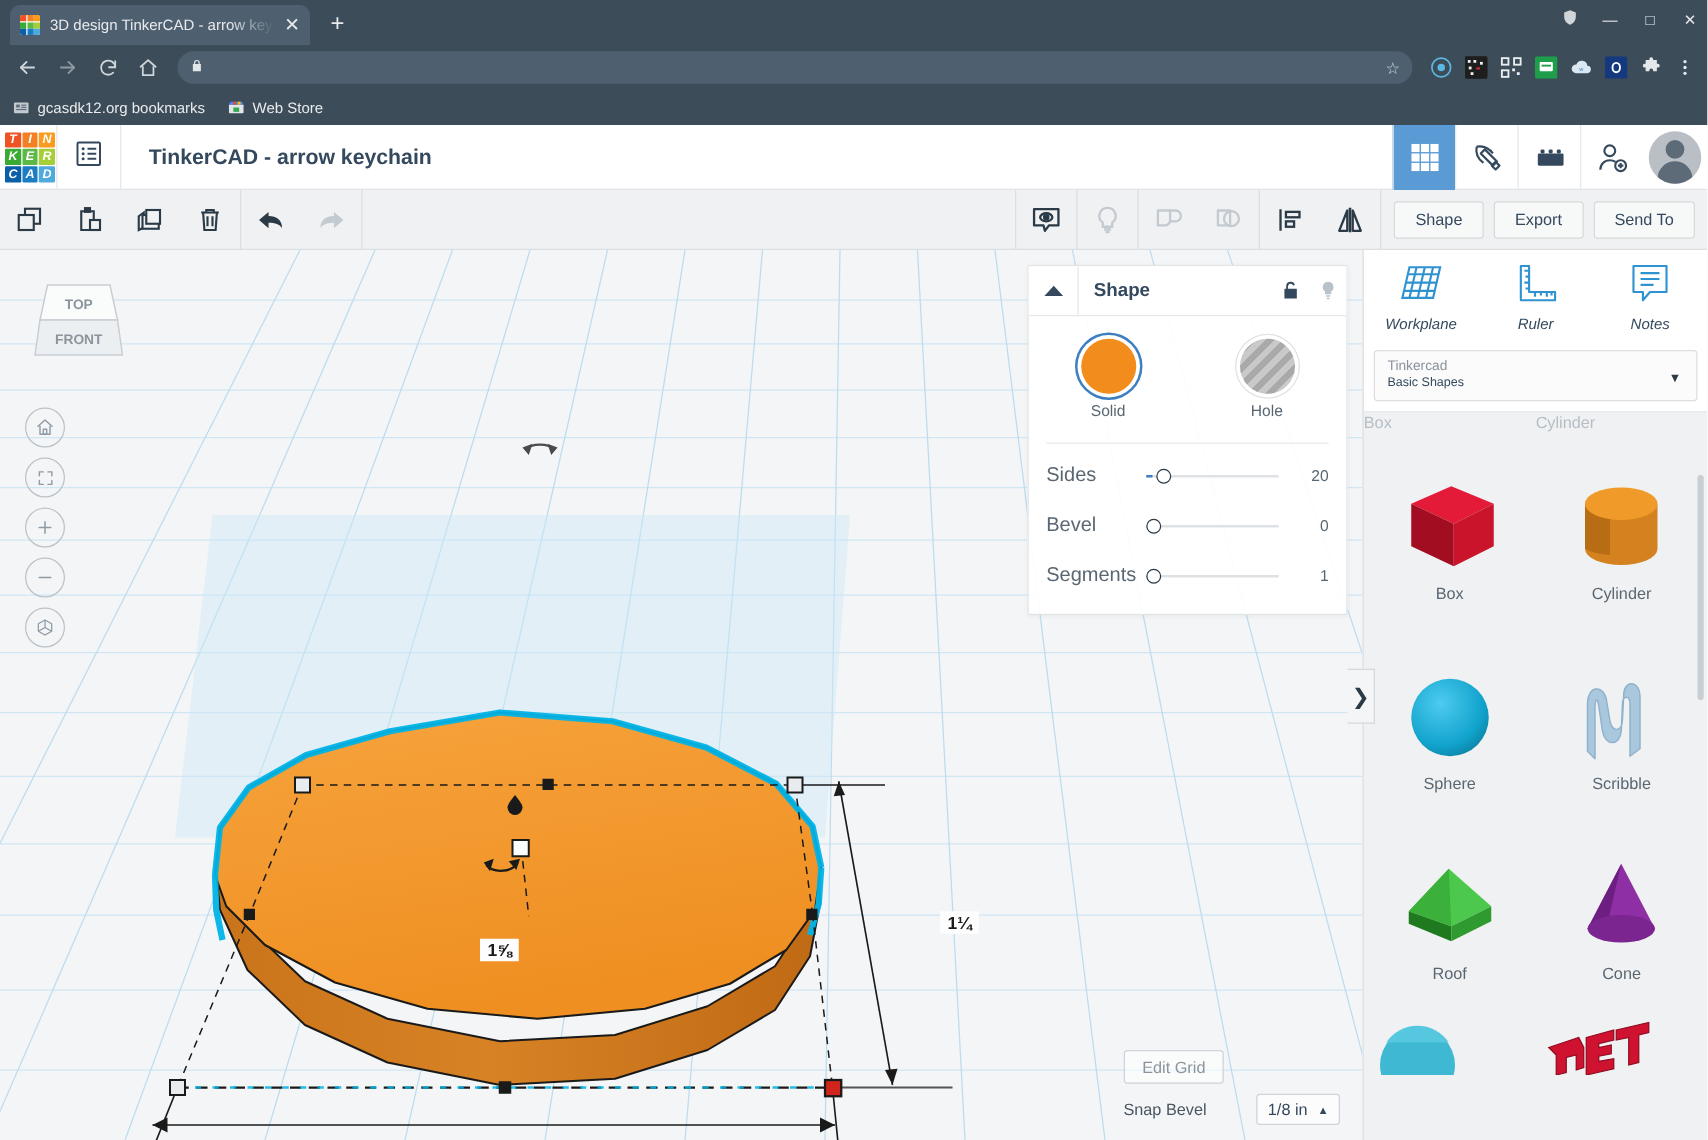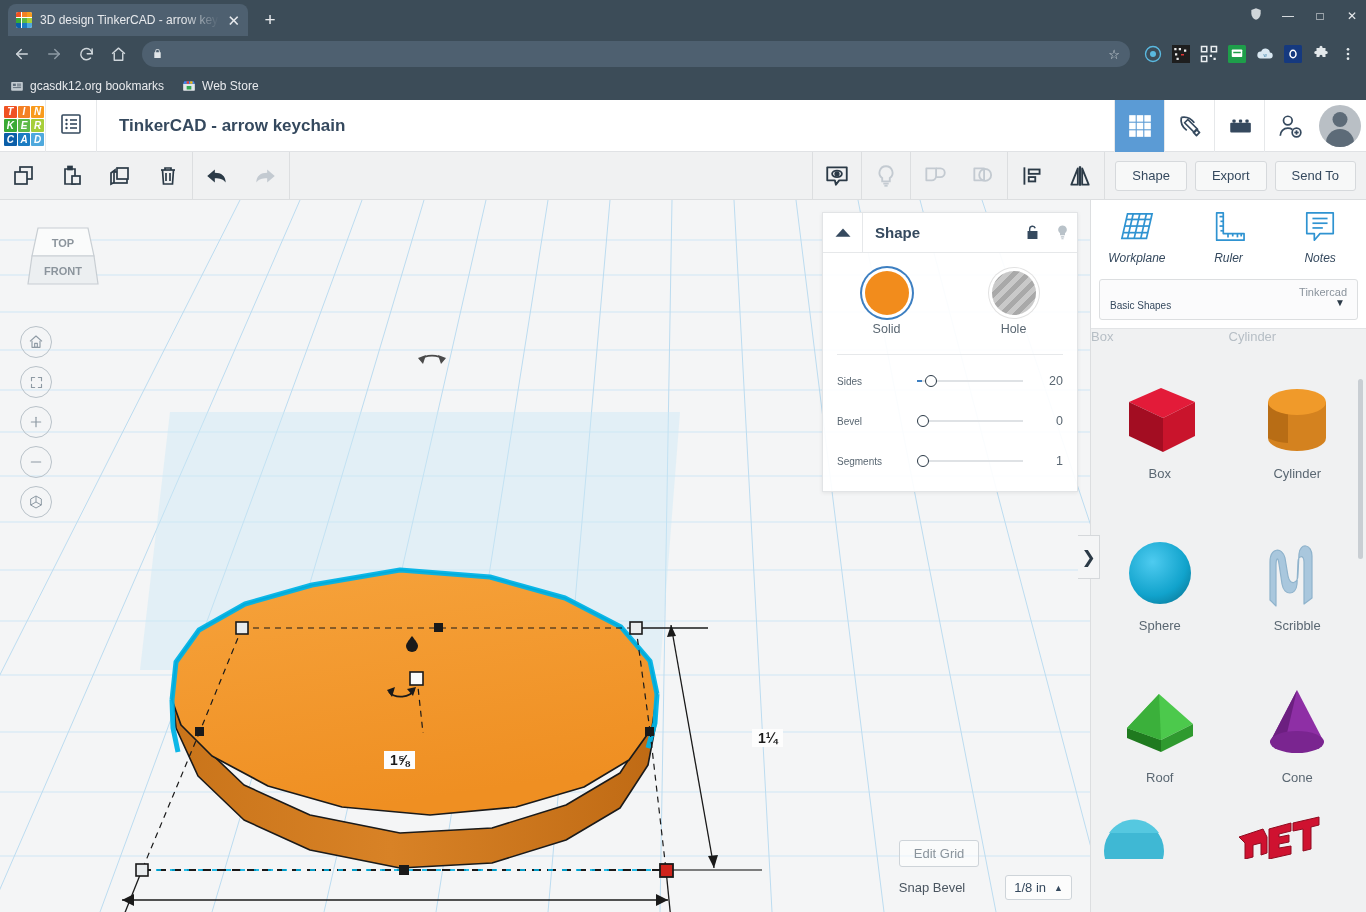--- a/index.html
+++ b/index.html
@@ -198,21 +198,21 @@
     width: 44px; height: 44px; border-radius: 50%; margin: 0 auto 7px;
   }
   .swatch.solid { background: #f28c1c; box-shadow: 0 0 0 3px #fff, 0 0 0 5px #3d7fc1; }
   .swatch.hole {
     background: repeating-linear-gradient(135deg,#c9c9c9 0 5px,#a9a9a9 5px 10px);
     box-shadow: 0 0 0 3px #fff, 0 0 0 4px #e2e2e2;
   }
   .swatch-label { font-size: 12.5px; color: #5a6772; }
   .insp-divider { height: 1px; background: #e6e8ea; margin: 12px 14px 6px; }
   .slider-row { display: flex; align-items: center; height: 40px; padding: 0 14px; }
-  .slider-label { width: 80px; font-size: 10px; color: #5a6772; }
+  .slider-label { width: 80px; font-size: 16px; color: #5a6772; }
   .slider-track-wrap { flex: 1; position: relative; height: 16px; display: flex; align-items: center; }
   .slider-track { position: absolute; left: 0; right: 10px; height: 2px; background: #dfe2e5; }
   .slider-knob {
     position: absolute; width: 12px; height: 12px; border-radius: 50%;
     background: #fff; border: 1.5px solid #2b3a47; cursor: pointer;
   }
   .slider-pre { position: absolute; width: 5px; height: 2px; background: #3d7fc1; }
   .slider-val { width: 30px; text-align: right; font-size: 12.5px; color: #5a6772; }
 
   
@@ -221,21 +221,21 @@
     background: #f0f1f2; border-left: 1px solid #dcdee0; overflow: hidden;
   }
   .tools-row { display: flex; justify-content: space-around; padding: 10px 0 6px; background: #fff; }
   .tool-cell { text-align: center; cursor: pointer; width: 84px; font-style: italic; }
   .tool-label { font-size: 12px; color: #35495e; margin-top: 3px; }
   .lib-select-wrap { padding: 8px; background: #fff; border-bottom: 1px solid #e2e4e6; }
   .lib-select {
     border: 1px solid #dcdee0; border-radius: 3px; background: #fbfbfc;
     padding: 6px 10px 8px; position: relative; cursor: pointer;
   }
-  .lib-kicker { font-size: 11px; color: #8a939c; text-align: right; }
+  .lib-kicker { font-size: 11px; color: #8a939c; }
   .lib-name { font-size: 10px; color: #35495e; margin-top: 2px; }
   .lib-caret { position: absolute; right: 12px; top: 50%; transform: translateY(-30%); color: #2b3a47; font-size: 10px; }
   .shapes-scroll { position: relative; height: 562px; overflow: hidden; }
   .shapes-grid { display: grid; grid-template-columns: 1fr 1fr; }
   .shape-cell {
     height: 152px; display: flex; flex-direction: column; align-items: center;
     justify-content: center; cursor: pointer; position: relative;
   }
   .shape-art { height: 96px; display: flex; align-items: flex-end; justify-content: center; }
   .shape-label { font-size: 13px; color: #5a6772; margin-top: 4px; }

